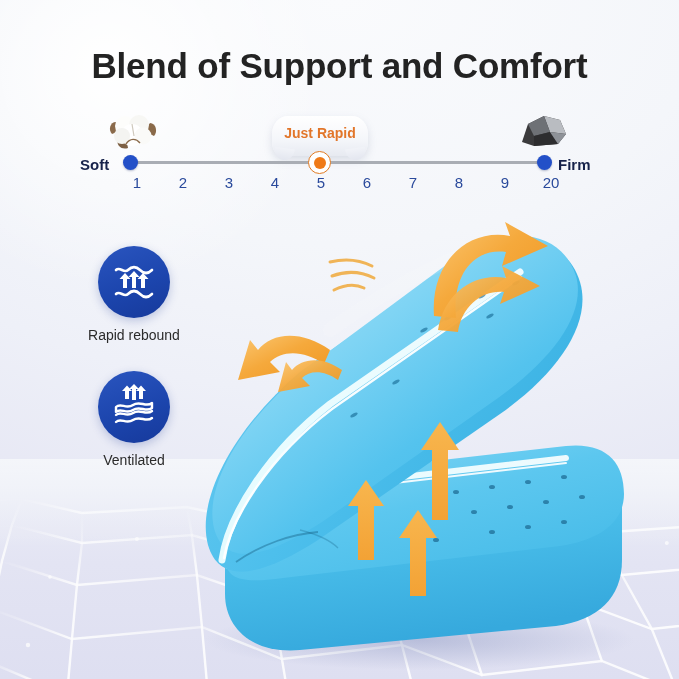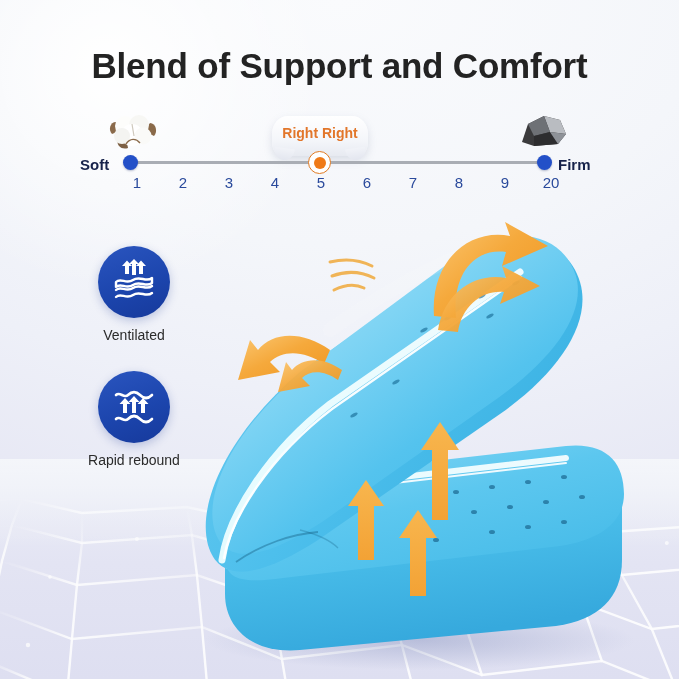--- a/index.html
+++ b/index.html
@@ -293,21 +293,21 @@
     <svg class="rock" viewBox="0 0 58 42">
       <path d="M8 32 L14 14 L30 6 L46 10 L52 24 L44 34 L20 36 Z" fill="#3a3a3c"></path>
       <path d="M30 6 L46 10 L52 24 L36 22 Z" fill="#b9bcc1"></path>
       <path d="M14 14 L30 6 L36 22 L20 26 Z" fill="#6e7176"></path>
       <path d="M20 26 L36 22 L44 34 L20 36 Z" fill="#2d2d2f"></path>
       <path d="M36 22 L52 24 L44 34 Z" fill="#8e9298"></path>
     </svg>
 
     <div class="badge">
       <div class="pillow"></div>
-      <div class="txt">Right Right</div>
+      <div class="txt">Just Rapid</div>
     </div>
 
     <div class="track"></div>
     <div class="enddot soft"></div>
     <div class="enddot firm"></div>
     <div class="midmark">
         <i></i>
       </div>
 
     <div class="endlabel soft">Soft</div>
@@ -321,51 +321,51 @@
       <div class="tick" style="left:205px">5</div>
       <div class="tick" style="left:251px">6</div>
       <div class="tick" style="left:297px">7</div>
       <div class="tick" style="left:343px">8</div>
       <div class="tick" style="left:389px">9</div>
       <div class="tick" style="left:435px">20</div>
     </div>
   </div>
 
   <div class="features">
+
+    <div class="feature">
+      <div class="fcircle">
+        <svg width="46" height="46" viewBox="0 0 46 46">
+          <g fill="none" stroke="#ffffff" stroke-width="2.6" stroke-linecap="round">
+            <path d="M5 11 C9 7 13 15 17 11 S25 7 29 11 S37 15 41 11"></path>
+            <path d="M5 35 C9 31 13 39 17 35 S25 31 29 35 S37 39 41 35"></path>
+          </g>
+          <g fill="#ffffff">
+            <path d="M12 29 L12 20 L8.5 20 L14 14 L19.5 20 L16 20 L16 29 Z"></path>
+            <path d="M21 29 L21 18 L17.5 18 L23 12 L28.5 18 L25 18 L25 29 Z"></path>
+            <path d="M30 29 L30 20 L26.5 20 L32 14 L37.5 20 L34 20 L34 29 Z"></path>
+          </g>
+        </svg>
+      </div>
+      <div class="flabel">Rapid rebound</div>
+    </div>
 
     <div class="feature">
       <div class="fcircle">
         <svg width="46" height="46" viewBox="0 0 46 46">
           <g fill="#ffffff">
             <path d="M14 15 L14 7 L11 7 L16 1.5 L21 7 L18 7 L18 15 Z"></path>
             <path d="M21 16 L21 5 L18 5 L23 0 L28 5 L25 5 L25 16 Z"></path>
             <path d="M28 15 L28 7 L25 7 L30 1.5 L35 7 L32 7 L32 15 Z"></path>
           </g>
           <g fill="none" stroke="#ffffff" stroke-width="2.4" stroke-linejoin="round" stroke-linecap="round">
             <path d="M5 23 C10 18 15 26 22 21 C29 16 35 24 41 19 L41 24 C35 29 29 21 22 26 C15 31 10 23 5 28 Z"></path>
             <path d="M5 31 C10 26 15 34 22 29 C29 24 35 32 41 27"></path>
             <path d="M5 38 C10 33 15 41 22 36 C29 31 35 39 41 34"></path>
           </g>
         </svg>
       </div>
       <div class="flabel">Ventilated</div>
     </div>
 
-    <div class="feature">
-      <div class="fcircle">
-        <svg width="46" height="46" viewBox="0 0 46 46">
-          <g fill="none" stroke="#ffffff" stroke-width="2.6" stroke-linecap="round">
-            <path d="M5 11 C9 7 13 15 17 11 S25 7 29 11 S37 15 41 11"></path>
-            <path d="M5 35 C9 31 13 39 17 35 S25 31 29 35 S37 39 41 35"></path>
-          </g>
-          <g fill="#ffffff">
-            <path d="M12 29 L12 20 L8.5 20 L14 14 L19.5 20 L16 20 L16 29 Z"></path>
-            <path d="M21 29 L21 18 L17.5 18 L23 12 L28.5 18 L25 18 L25 29 Z"></path>
-            <path d="M30 29 L30 20 L26.5 20 L32 14 L37.5 20 L34 20 L34 29 Z"></path>
-          </g>
-        </svg>
-      </div>
-      <div class="flabel">Rapid rebound</div>
-    </div>
-
 
   </div>
 </div>
 
 </body></html>

